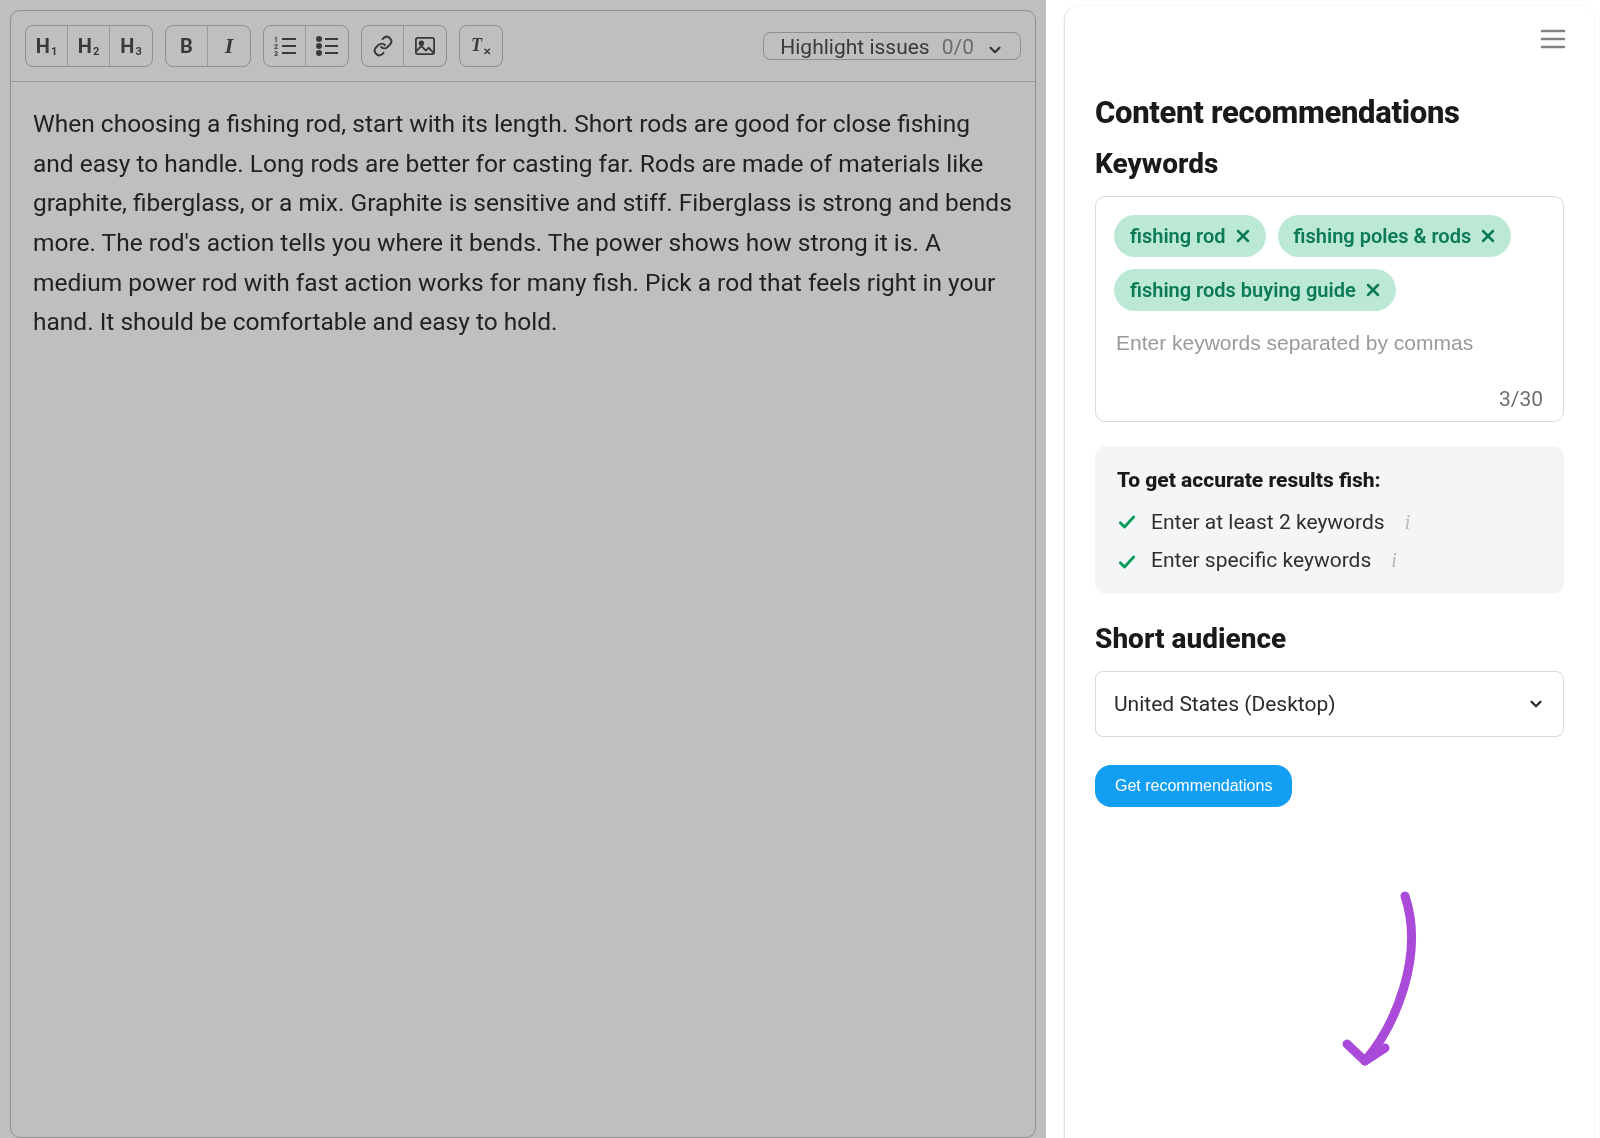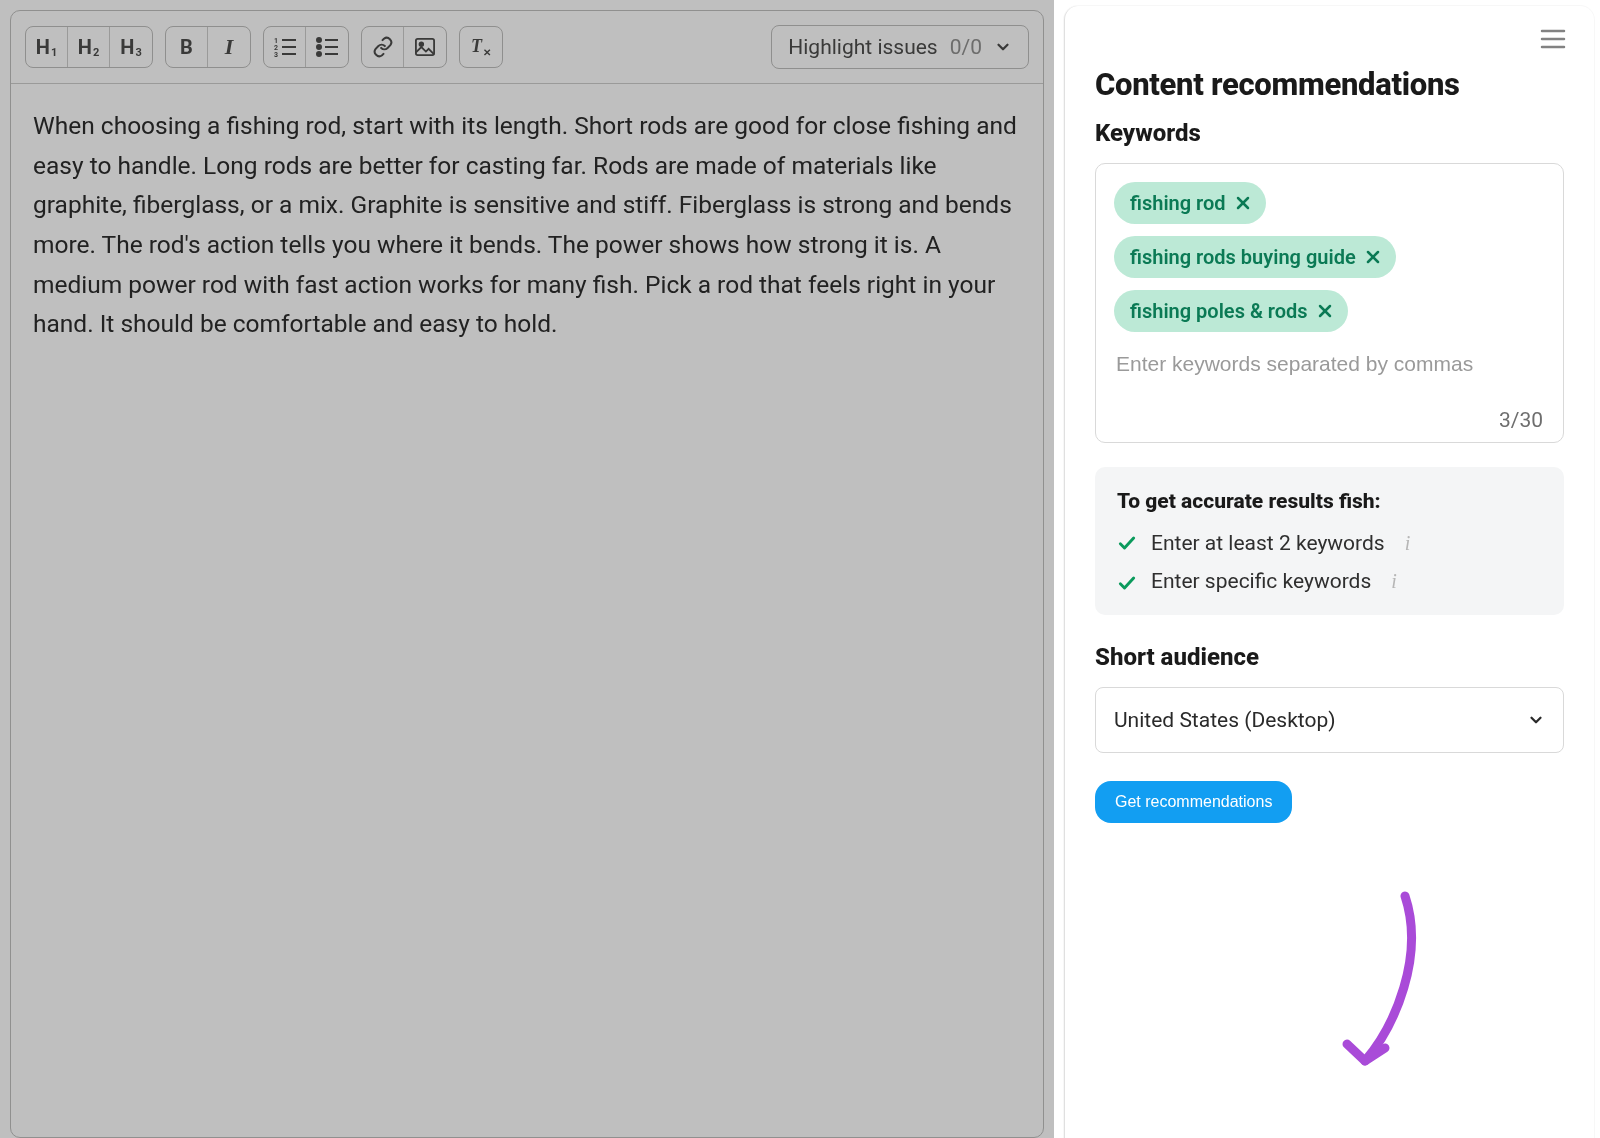--- a/index.html
+++ b/index.html
@@ -8,32 +8,32 @@
 .editor-pane { flex: 1; background: #bfbfbf; position: relative; display: flex; flex-direction: column; padding: 10px 10px 0 10px; }
 .editor-inner { background: #bfbfbf; border: 1px solid #90908f; border-radius: 10px; flex: 1; display: flex; flex-direction: column; overflow: hidden; }
 .toolbar { display: flex; align-items: center; padding: 14px 14px; gap: 12px; border-bottom: 1px solid #9a9a99; }
 .tb-group { display: flex; border: 1px solid #8f8f8e; border-radius: 8px; overflow: hidden; background: #bfbfbf; }
 .tb-btn { width: 42px; height: 40px; display: flex; align-items: center; justify-content: center; color: #3a3a39; font-weight: 700; font-size: 20px; border-right: 1px solid #9a9a99; cursor: pointer; }
 .tb-btn:last-child { border-right: none; }
 .tb-btn .sub { font-size: 11px; font-weight: 700; margin-left: 1px; position: relative; top: 5px; }
 .tb-btn.italic { font-style: italic; font-family: Georgia, serif; font-size: 22px; }
 .tb-btn svg { display: block; }
 .hi-wrap { margin-left: auto; }
-.hi-btn { border: 1px solid #8f8f8e; border-radius: 8px; background: #bfbfbf; height: 44px; display: flex; align-items: center; padding: 0 16px; gap: 12px; cursor: pointer; }
+.hi-btn { border: 1px solid #8f8f8e; border-radius: 8px; background: #bfbfbf; height: 28px; display: flex; align-items: flex-end; padding: 0 16px; gap: 12px; cursor: pointer; }
 .hi-label { font-size: 21px; color: #3a3a39; }
 .hi-count { font-size: 21px; color: #6d6d6c; }
 .hi-chev { color: #3a3a39; }
 .editor-body { padding: 22px 22px; font-size: 24.5px; line-height: 1.62; color: #222; }
-.sidebar { width: 530px; background: #fff; border-left: 1px solid #e0e0e0; border-radius: 14px 14px 0 0; margin: 6px 6px 0 10px; box-shadow: 0 0 0 1px rgba(0,0,0,0.03); padding: 0; position: relative; display: flex; flex-direction: column; }
+.sidebar { width: 530px; background: #fff; border-left: 1px solid #e0e0e0; border-radius: 14px 14px 0 0; margin: 6px 6px 0 18px; box-shadow: 0 0 0 1px rgba(0,0,0,0.03); padding: 0; position: relative; display: flex; flex-direction: column; gap: 28px; }
 .sb-top { display: flex; justify-content: flex-end; padding: 22px 28px 0 28px; }
 .hamburger { cursor: pointer; color: #828282; }
 .sb-content { padding: 12px 30px 26px 30px; display: flex; flex-direction: column; }
 .sb-title { font-size: 31px; font-weight: 800; color: #1a1a1a; margin-bottom: 16px; letter-spacing: -0.3px; }
 .sb-desc { font-size: 21px; color: #2f2f2f; line-height: 1.5; margin-bottom: 28px; }
-.sb-h2 { font-size: 24px; font-weight: 800; color: #1a1a1a; margin-bottom: 16px; }
+.sb-h2 { font-size: 28px; font-weight: 800; color: #1a1a1a; margin-bottom: 16px; }
 .kw-box { border: 1px solid #d9d9d9; border-radius: 10px; padding: 18px 18px 10px 18px; display: flex; flex-direction: column; gap: 14px; margin-bottom: 24px; }
 .tags { display: flex; flex-wrap: wrap; gap: 12px; }
 .tag { background: #bce9d6; color: #0b7a55; font-size: 20px; font-weight: 600; border-radius: 999px; padding: 9px 16px; display: inline-flex; align-items: center; gap: 10px; }
 .tag-x { color: #0b7a55; cursor: pointer; display: inline-flex; }
 .kw-input { border: none; outline: none; font-size: 21px; color: #9a9a9a; padding: 6px 2px 18px 2px; width: 100%; background: transparent; }
 .kw-input::placeholder { color: #9a9a9a; }
 .kw-count { text-align: right; font-size: 21px; color: #6e6e6e; padding-right: 2px; }
 .tips { background: #f4f5f6; border-radius: 10px; padding: 22px 22px; margin-bottom: 28px; }
 .tips-title { font-size: 21px; font-weight: 800; color: #1a1a1a; margin-bottom: 18px; }
 .tip-row { display: flex; align-items: center; gap: 14px; font-size: 21px; color: #2f2f2f; margin-bottom: 14px; }
@@ -164,37 +164,37 @@
           <span class="tag">
             <span>fishing rod</span>
             <span class="tag-x">
               <svg width="14" height="14" viewBox="0 0 14 14" stroke="#0b7a55" stroke-width="2.5" stroke-linecap="round">
                   <line x1="2" y1="2" x2="12" y2="12"></line>
                   <line x1="12" y1="2" x2="2" y2="12"></line>
                 </svg>
             </span>
           </span>
           <span class="tag">
+            <span>fishing poles &amp; rods</span>
+            <span class="tag-x">
+              <svg width="14" height="14" viewBox="0 0 14 14" stroke="#0b7a55" stroke-width="2.5" stroke-linecap="round">
+                  <line x1="2" y1="2" x2="12" y2="12"></line>
+                  <line x1="12" y1="2" x2="2" y2="12"></line>
+                </svg>
+            </span>
+          </span>
+          <span class="tag">
             <span>fishing rods buying guide</span>
             <span class="tag-x">
               <svg width="14" height="14" viewBox="0 0 14 14" stroke="#0b7a55" stroke-width="2.5" stroke-linecap="round">
                   <line x1="2" y1="2" x2="12" y2="12"></line>
                   <line x1="12" y1="2" x2="2" y2="12"></line>
                 </svg>
             </span>
           </span>
-          <span class="tag">
-            <span>fishing poles &amp; rods</span>
-            <span class="tag-x">
-              <svg width="14" height="14" viewBox="0 0 14 14" stroke="#0b7a55" stroke-width="2.5" stroke-linecap="round">
-                  <line x1="2" y1="2" x2="12" y2="12"></line>
-                  <line x1="12" y1="2" x2="2" y2="12"></line>
-                </svg>
-            </span>
-          </span>
         </div>
         <input class="kw-input" placeholder="Enter keywords separated by commas" style="">
         <div class="kw-count">3/30</div>
       </div>
 
       <div class="tips">
         <div class="tips-title">To get accurate results fish:</div>
         <div class="tip-row">
           <svg class="check" width="20" height="20" viewBox="0 0 24 24" fill="none" stroke="#0a9a5c" stroke-width="3.5" stroke-linecap="round" stroke-linejoin="round">
               <polyline points="4 13 9 18 20 6"></polyline>

